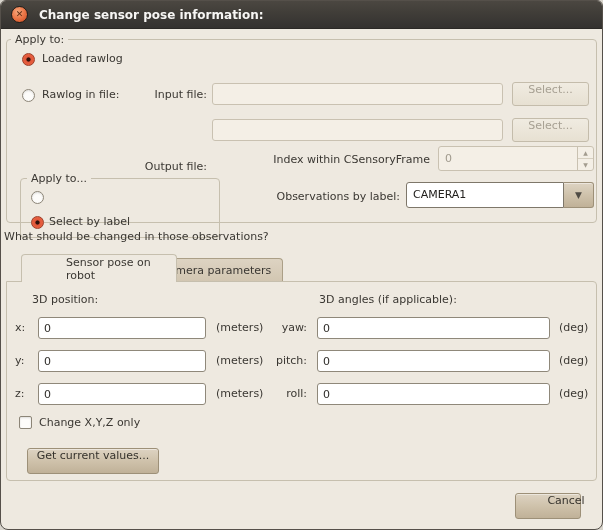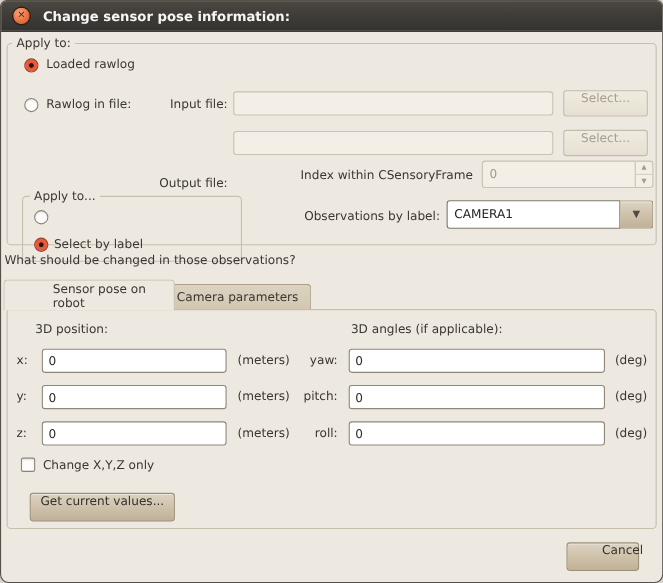--- a/index.html
+++ b/index.html
@@ -181,21 +181,21 @@
     <div class="combo" style="left:399px; top:142px; width:188px;">
       <div class="combo-field">CAMERA1</div>
       <div class="combo-btn">
         <span class="combo-arrow">▼</span>
       </div>
     </div>
   </div>
 
   <span class="lbl" style="left:3px; top:229px;">What should be changed in those observations?</span>
 
-  <div class="tab active" style="left:2px; top:253px; width:156px; height:28px;padding-left:44px;">
+  <div class="tab active" style="left:20px; top:253px; width:156px; height:28px;padding-left:44px;">
     <span>Sensor pose on robot</span>
   </div>
   <div class="tab inactive" style="left:148px; top:257px; width:134px; height:24px;">
     <span>Camera parameters</span>
   </div>
 
   <div class="tabpanel" style="left:5px; top:280px; width:591px; height:200px;">
 
     <span class="lbl" style="left:25px; top:11px;">3D position:</span>
     <span class="lbl" style="left:312px; top:11px;">3D angles (if applicable):</span>

